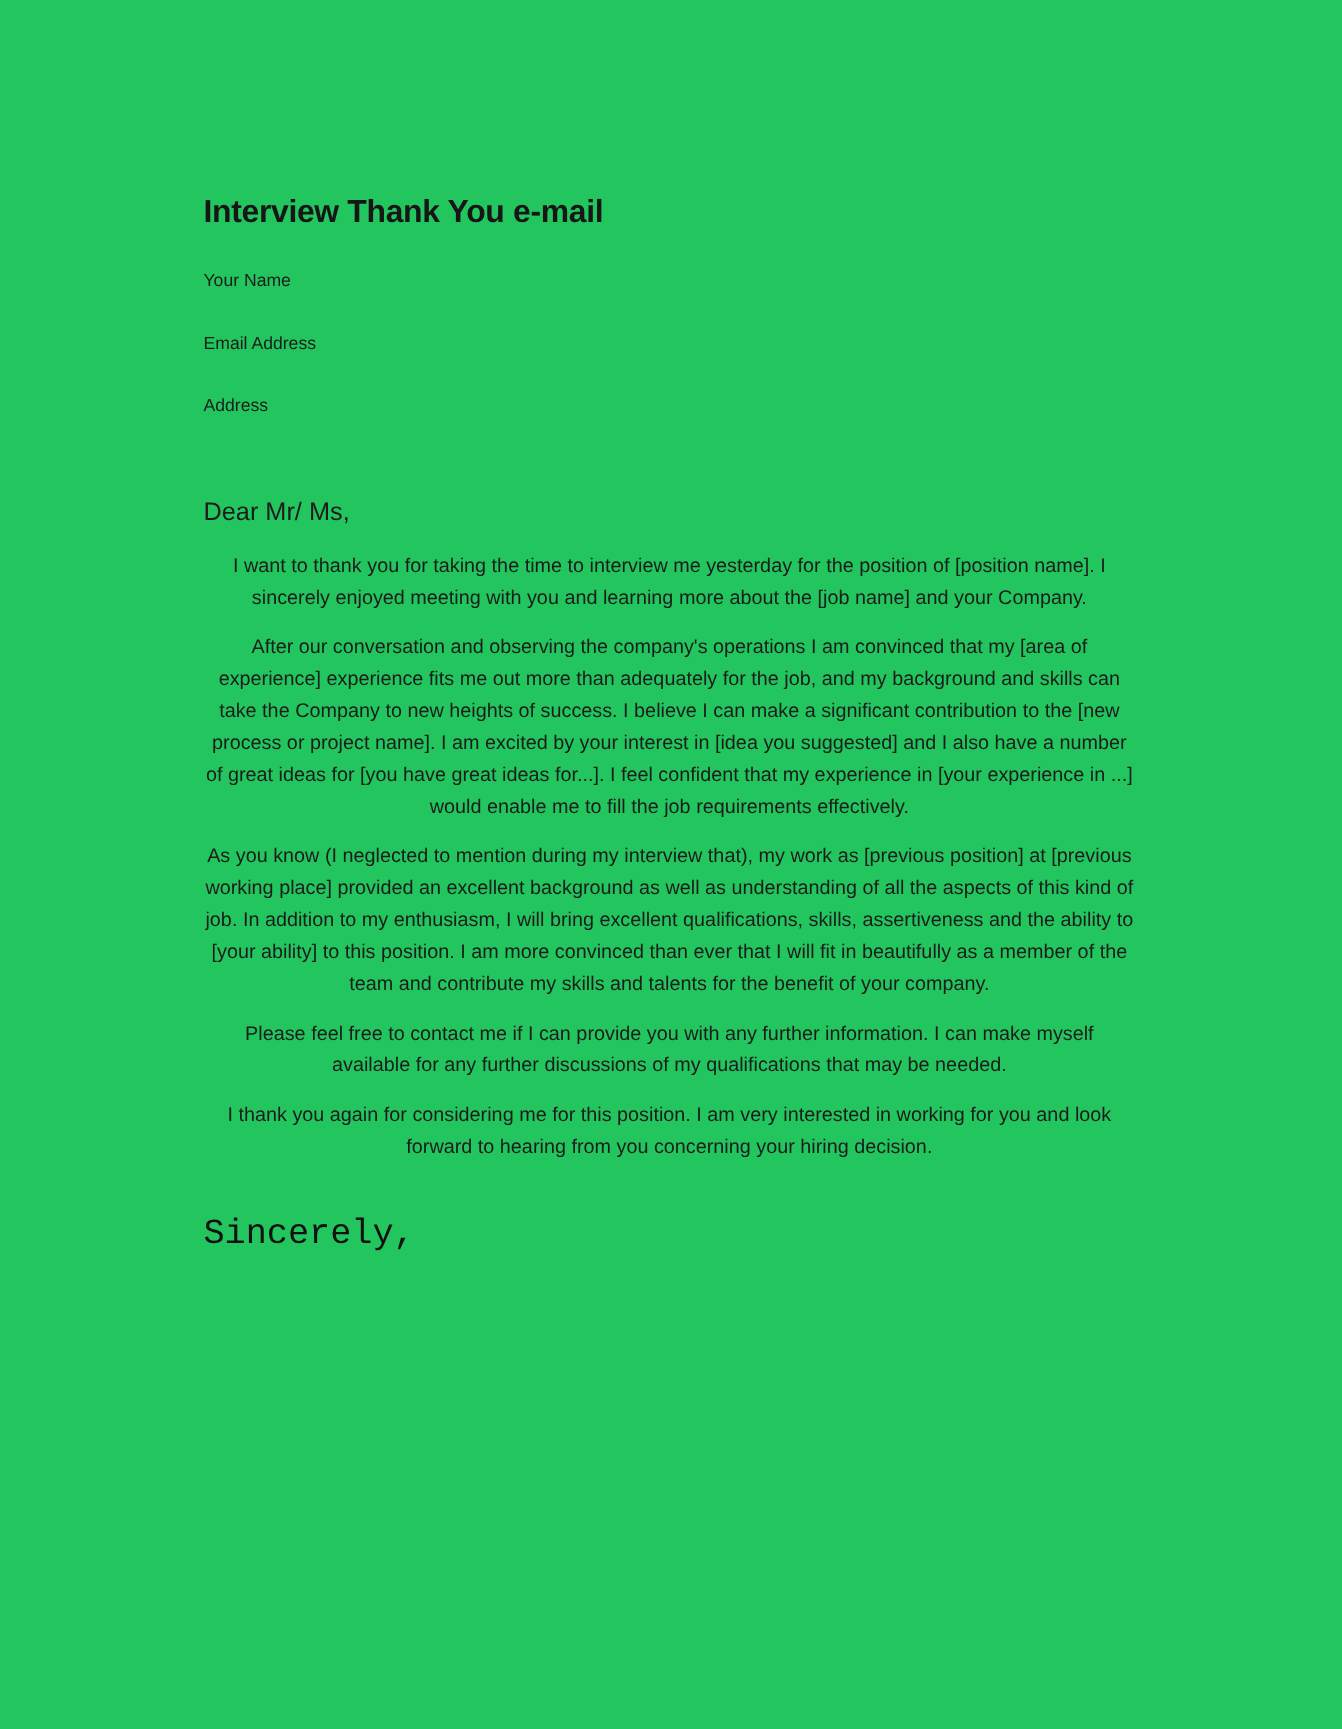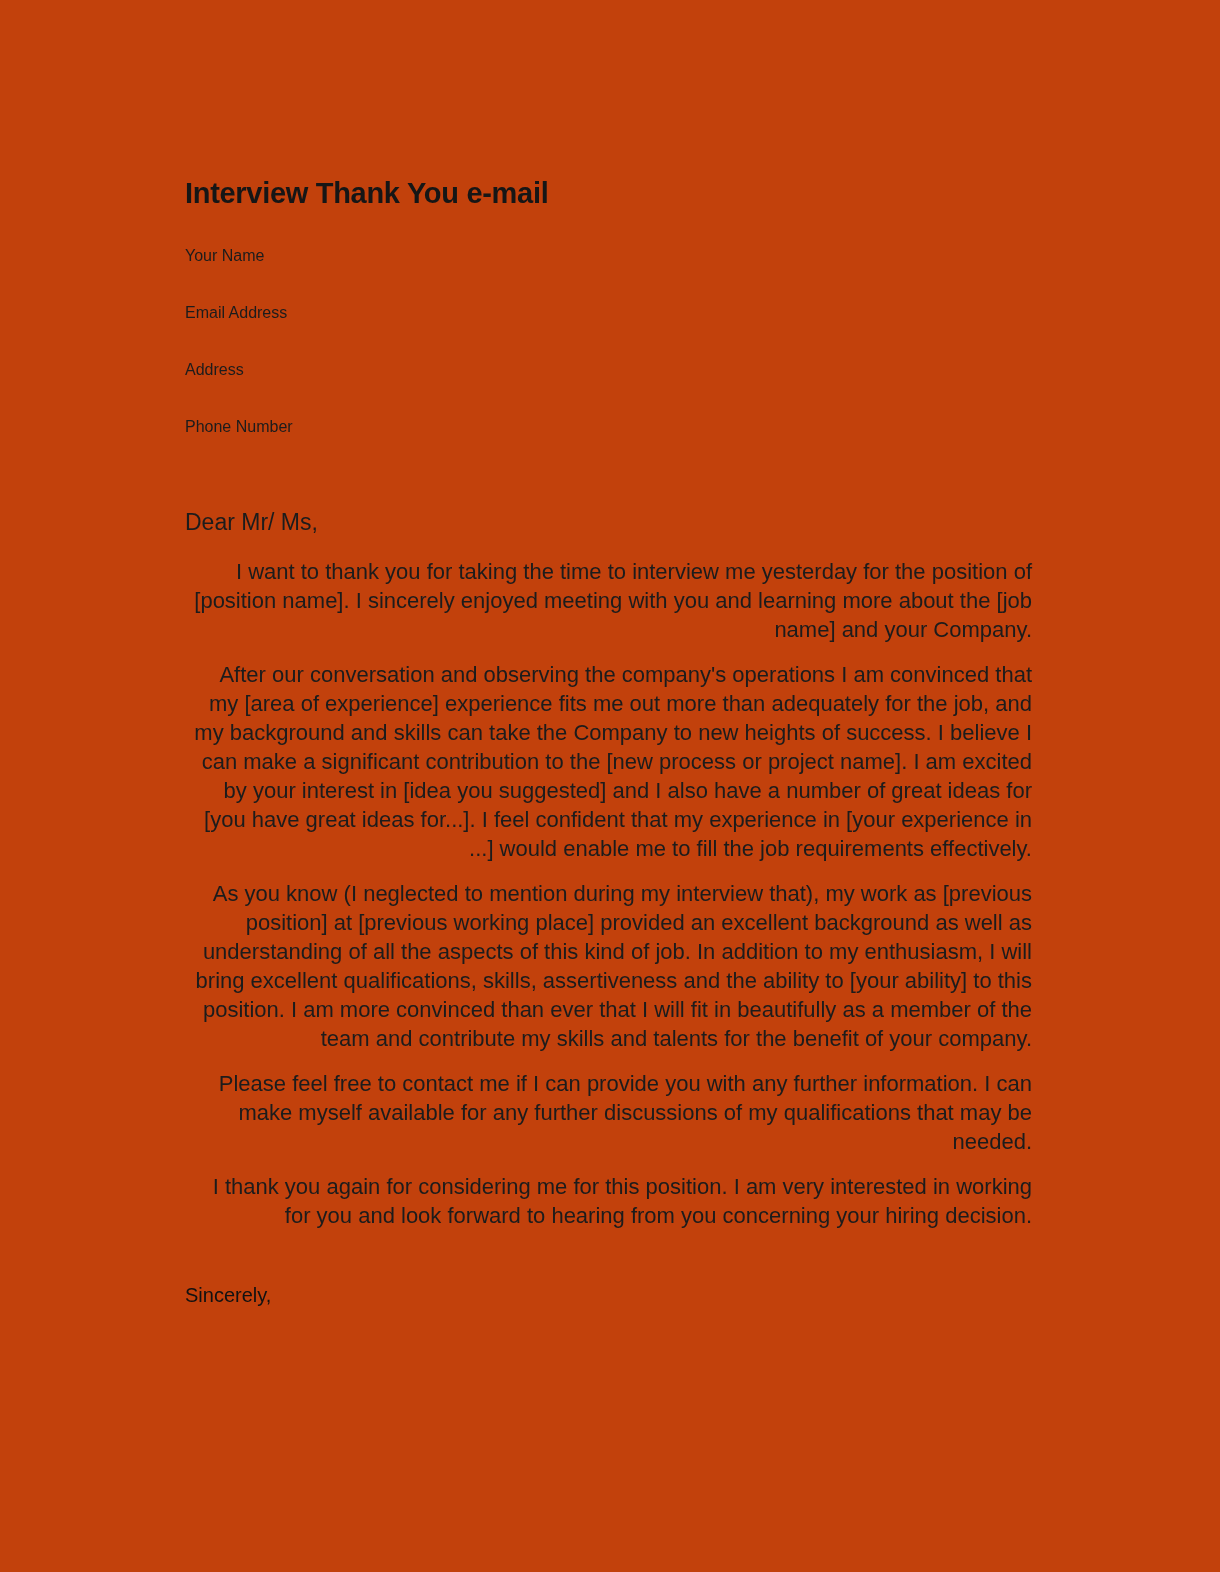--- a/index.html
+++ b/index.html
@@ -4,21 +4,21 @@
 <style>
   html, body {
     margin: 0;
     padding: 0;
     background: #ffffff;
   }
   .page {
     position: relative;
     width: 1220px;
     height: 1572px;
-    background: #c2410c;
+    background: #22c55e;
     box-sizing: border-box;
     padding: 176px 188px 0 185px;
     font-family: "Liberation Sans", sans-serif;
     color: #1c1c1c;
     overflow: hidden;
   }
   .doc-title {
     font-family: "Liberation Sans", sans-serif;
     font-size: 29px;
     font-weight: 600;
@@ -34,47 +34,46 @@
   }
   .blank-paragraph {
     height: 39px;
   }
   .salutation {
     font-size: 23px;
     line-height: 29px;
     margin: 0 0 20px 0;
   }
   .body-paragraph {
-    font-size: 22px;
+    font-size: 18px;
     line-height: 29px;
     margin: 0 0 16px 0;
-    text-align: right;
+    text-align: center;
   }
   .closing {
-    font-family: Liberation Sans, sans-serif;
-    font-size: 20px;
+    font-family: Liberation Mono, monospace;
+    font-size: 32px;
     line-height: 34px;
     margin: 48px 0 1px 0;
     color: #111111;
   }
 </style>
 </head>
 <body>
 
 <div class="page">
 
   <h1 class="doc-title">Interview Thank You e-mail</h1>
 
   <p class="contact-line">Your Name</p>
 
   <p class="contact-line">Email Address</p>
 
   <p class="contact-line">Address</p>
 
-  <p class="contact-line">Phone Number</p>
 
   <div class="blank-paragraph"></div>
 
   <p class="salutation">Dear Mr/ Ms,</p>
 
   <p class="body-paragraph">I want to thank you for taking the time to interview me yesterday for the position of [position name]. I sincerely enjoyed meeting with you and learning more about the [job name] and your Company.</p>
 
   <p class="body-paragraph">After our conversation and observing the company's operations I am convinced that my [area of experience] experience fits me out more than adequately for the job, and my background and skills can take the Company to new heights of success. I believe I can make a significant contribution to the [new process or project name]. I am excited by your interest in [idea you suggested] and I also have a number of great ideas for [you have great ideas for...]. I feel confident that my experience in [your experience in ...] would enable me to fill the job requirements effectively.</p>
 
   <p class="body-paragraph">As you know (I neglected to mention during my interview that), my work as [previous position] at [previous working place] provided an excellent background as well as understanding of all the aspects of this kind of job. In addition to my enthusiasm, I will bring excellent qualifications, skills, assertiveness and the ability to [your ability] to this position. I am more convinced than ever that I will fit in beautifully as a member of the team and contribute my skills and talents for the benefit of your company.</p>

